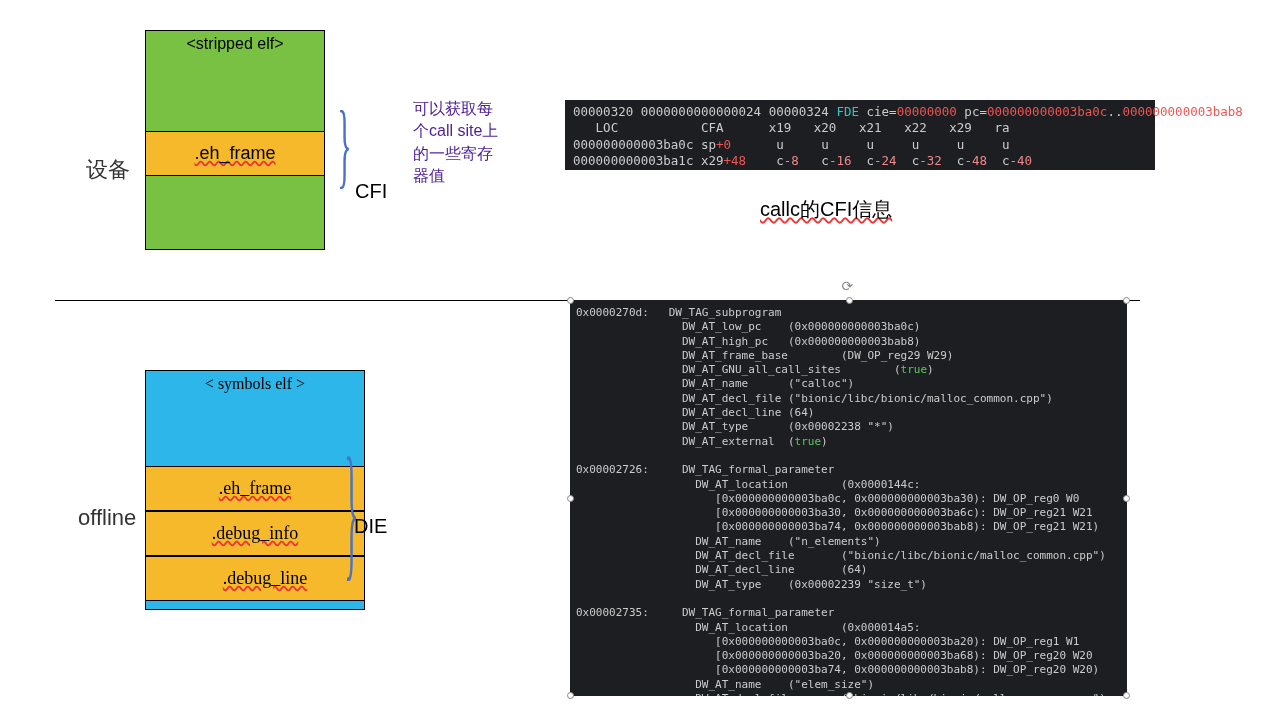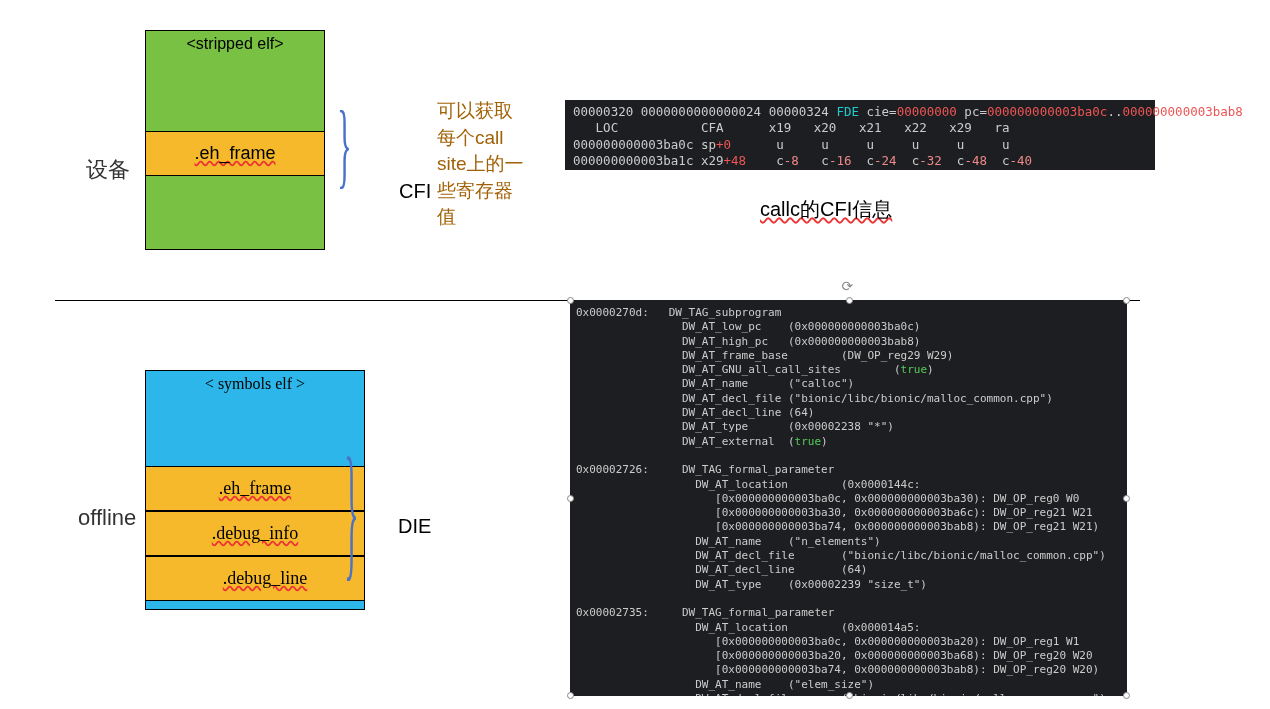--- a/index.html
+++ b/index.html
@@ -23,25 +23,25 @@
 .elf-section { height: 45px; border: 1px solid #000; background: #f5b92b; display: flex; align-items: center; justify-content: center; font-size: 18px; text-decoration: underline; text-decoration-color: #e33; text-decoration-style: wavy; }
 .eh-frame-top { position: absolute; top: 100px; left: -1px; right: -1px; }
 .eh-frame-bot { position: absolute; top: 95px; left: -1px; right: -1px; }
 .debug-info { position: absolute; top: 140px; left: -1px; right: -1px; }
 .debug-line { position: absolute; top: 185px; left: -1px; right: -1px; padding-left: 20px; }
 
 .brace { position: absolute; font-size: 60px; color: #4a72c8; font-family: serif; transform: scaleX(0.5) scaleY(1.6); }
 .brace-top { top: 80px; left: 310px; }
 .brace-bot { top: 118px; left: 317px; transform: scaleX(0.5) scaleY(2.5); }
 
-.tag-label { position: absolute; font-size: 20px; margin-left: 44px; }
+.tag-label { position: absolute; font-size: 20px; }
 .cfi-label { top: 150px; left: 335px; }
 .die-label { top: 155px; left: 334px; }
 
-.desc-text { position: absolute; font-size: 19px; line-height: 1.4; color: #a16207; max-width: 90px; margin-left: 24px; }
+.desc-text { position: absolute; font-size: 16px; line-height: 1.4; color: #4c1d95; max-width: 90px; }
 .desc-top { top: 68px; left: 393px; }
 .desc-bot { top: 118px; left: 405px; }
 
 .console-box { position: absolute; background: #1d1e21; color: #ccc; font-family: "Consolas", monospace; font-size: 12.5px; padding: 4px 8px; line-height: 1.3; white-space: pre; }
 .console-top { top: 70px; left: 545px; width: 590px; height: 70px; }
 .console-caption { position: absolute; top: 166px; left: 740px; font-size: 20px; text-decoration: underline wavy #e33; }
 
 .console-bottom-wrap { position: absolute; top: -60px; left: 550px; width: 557px; height: 396px; }
 .console-bot { top: 0; left: 0; width: 100%; height: 100%; font-size: 11px; padding: 6px; overflow: hidden; }
 

